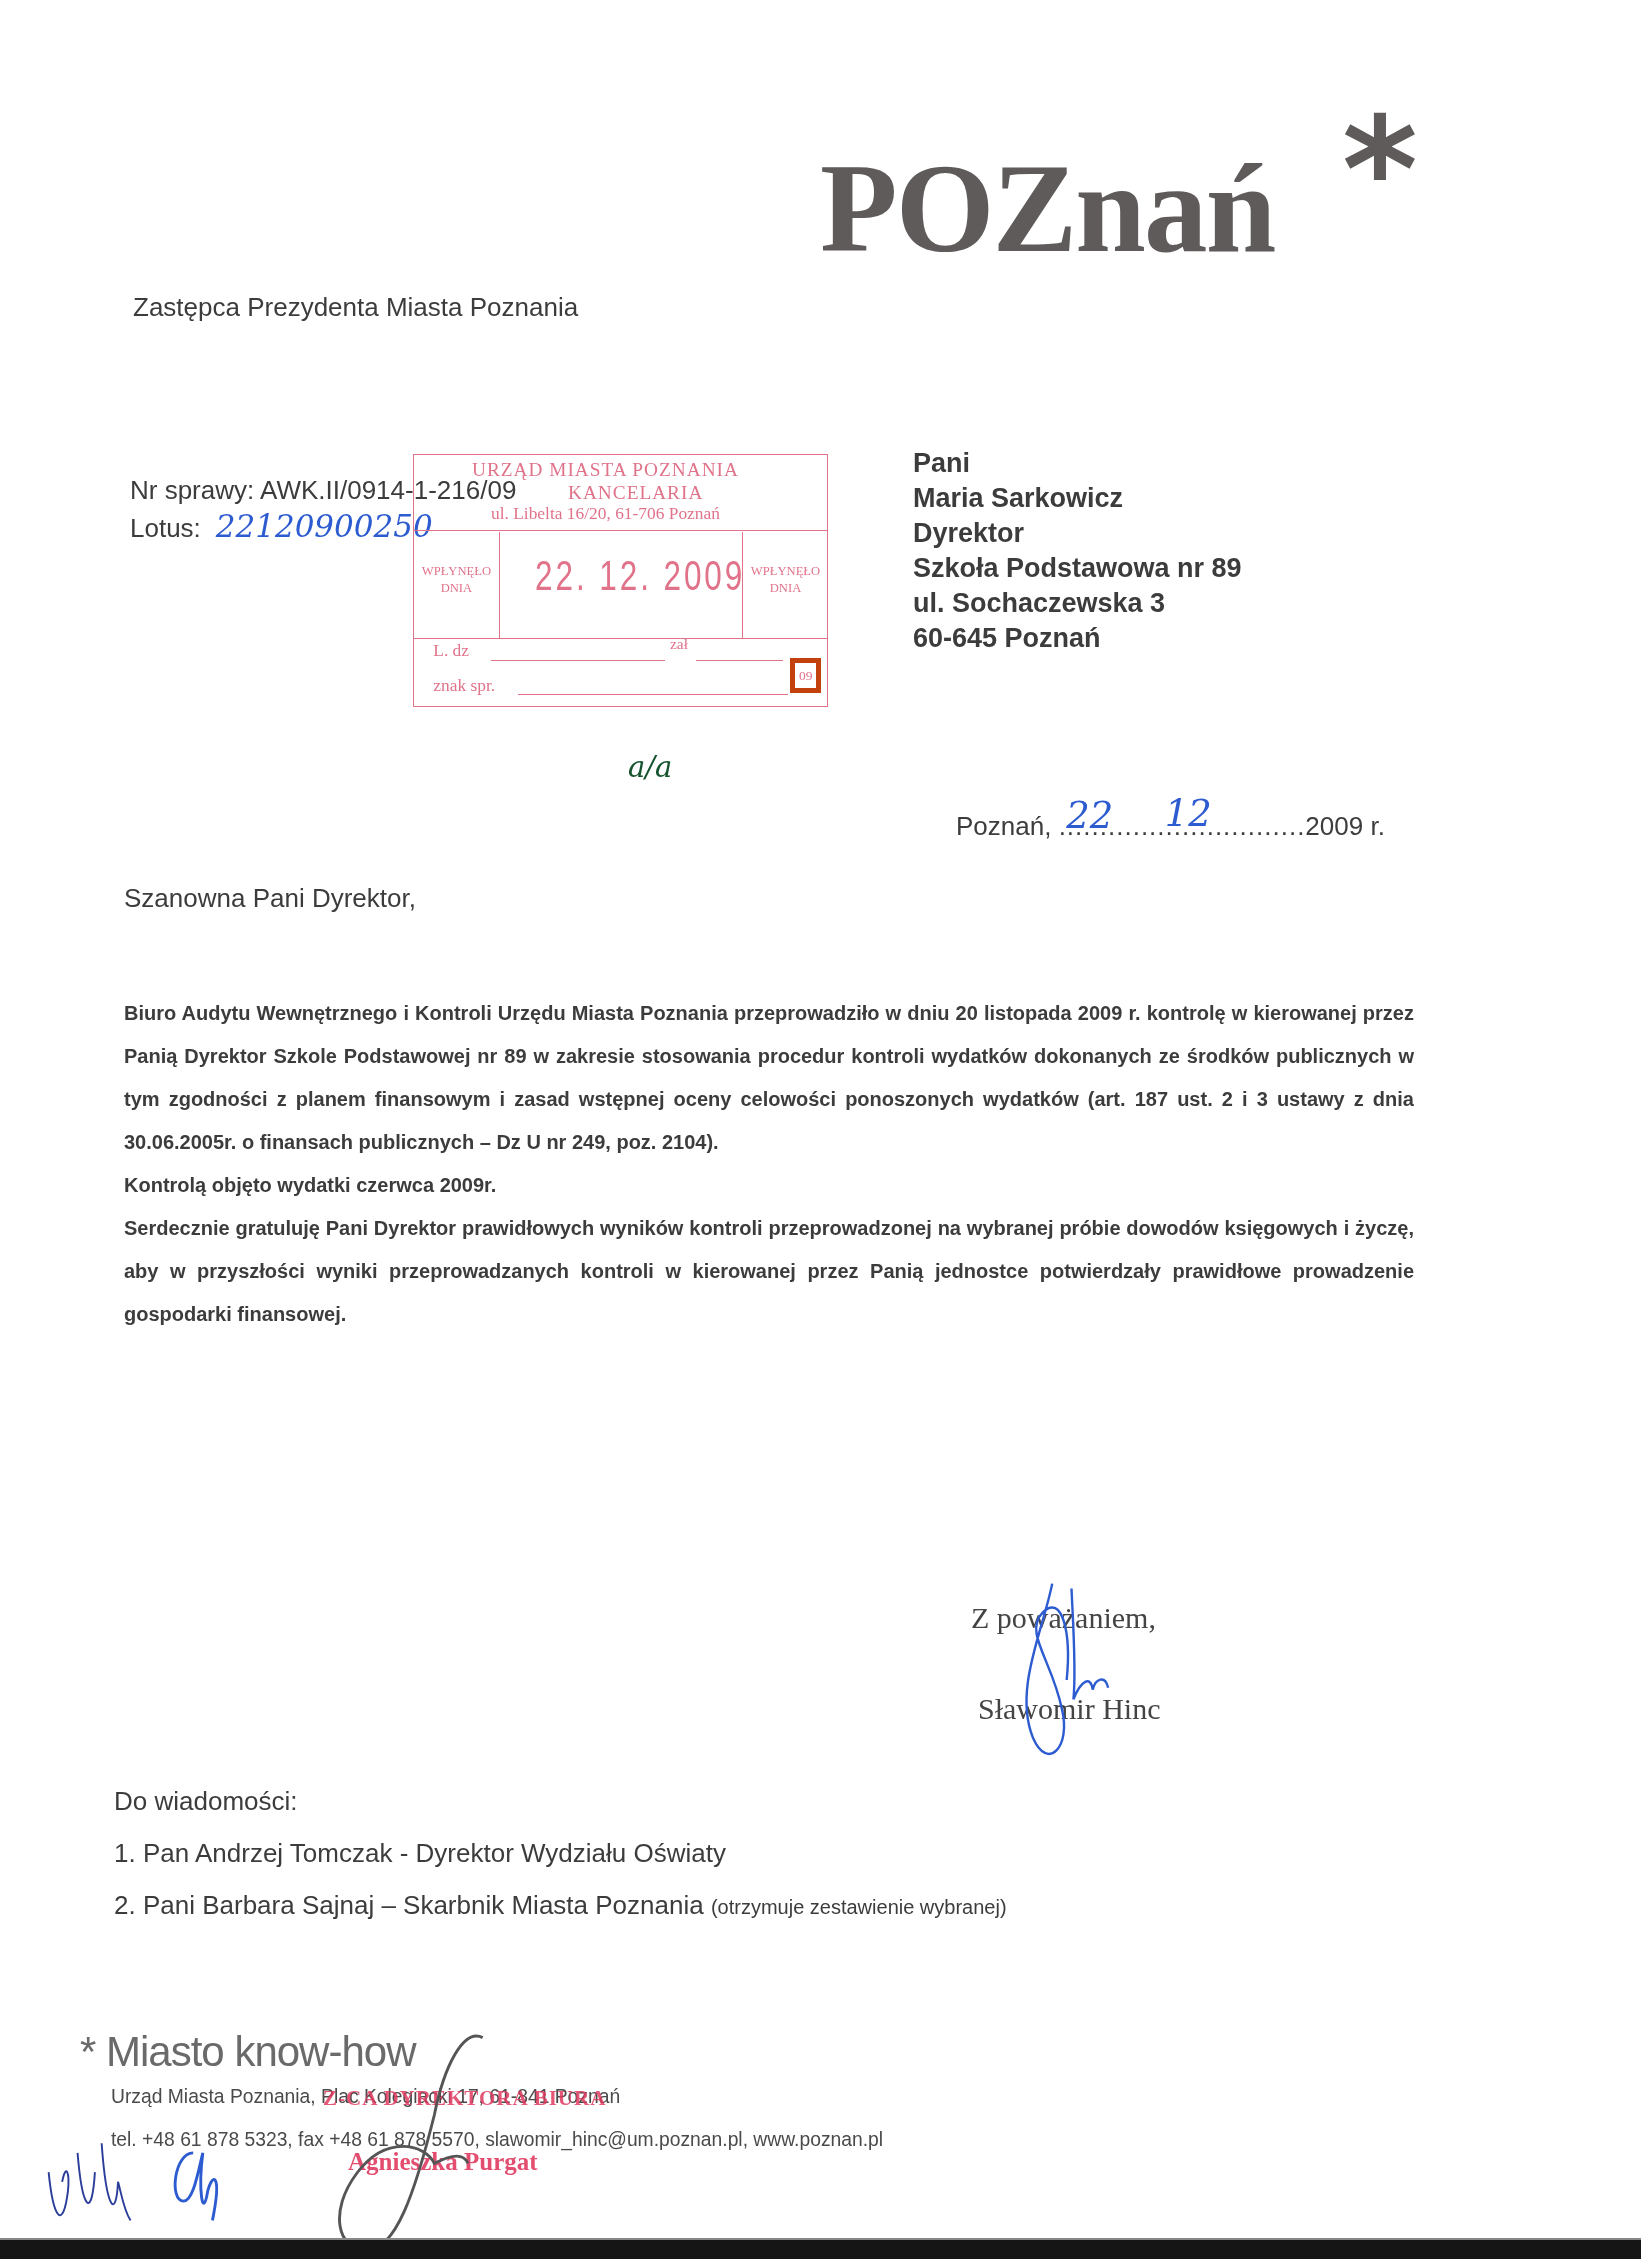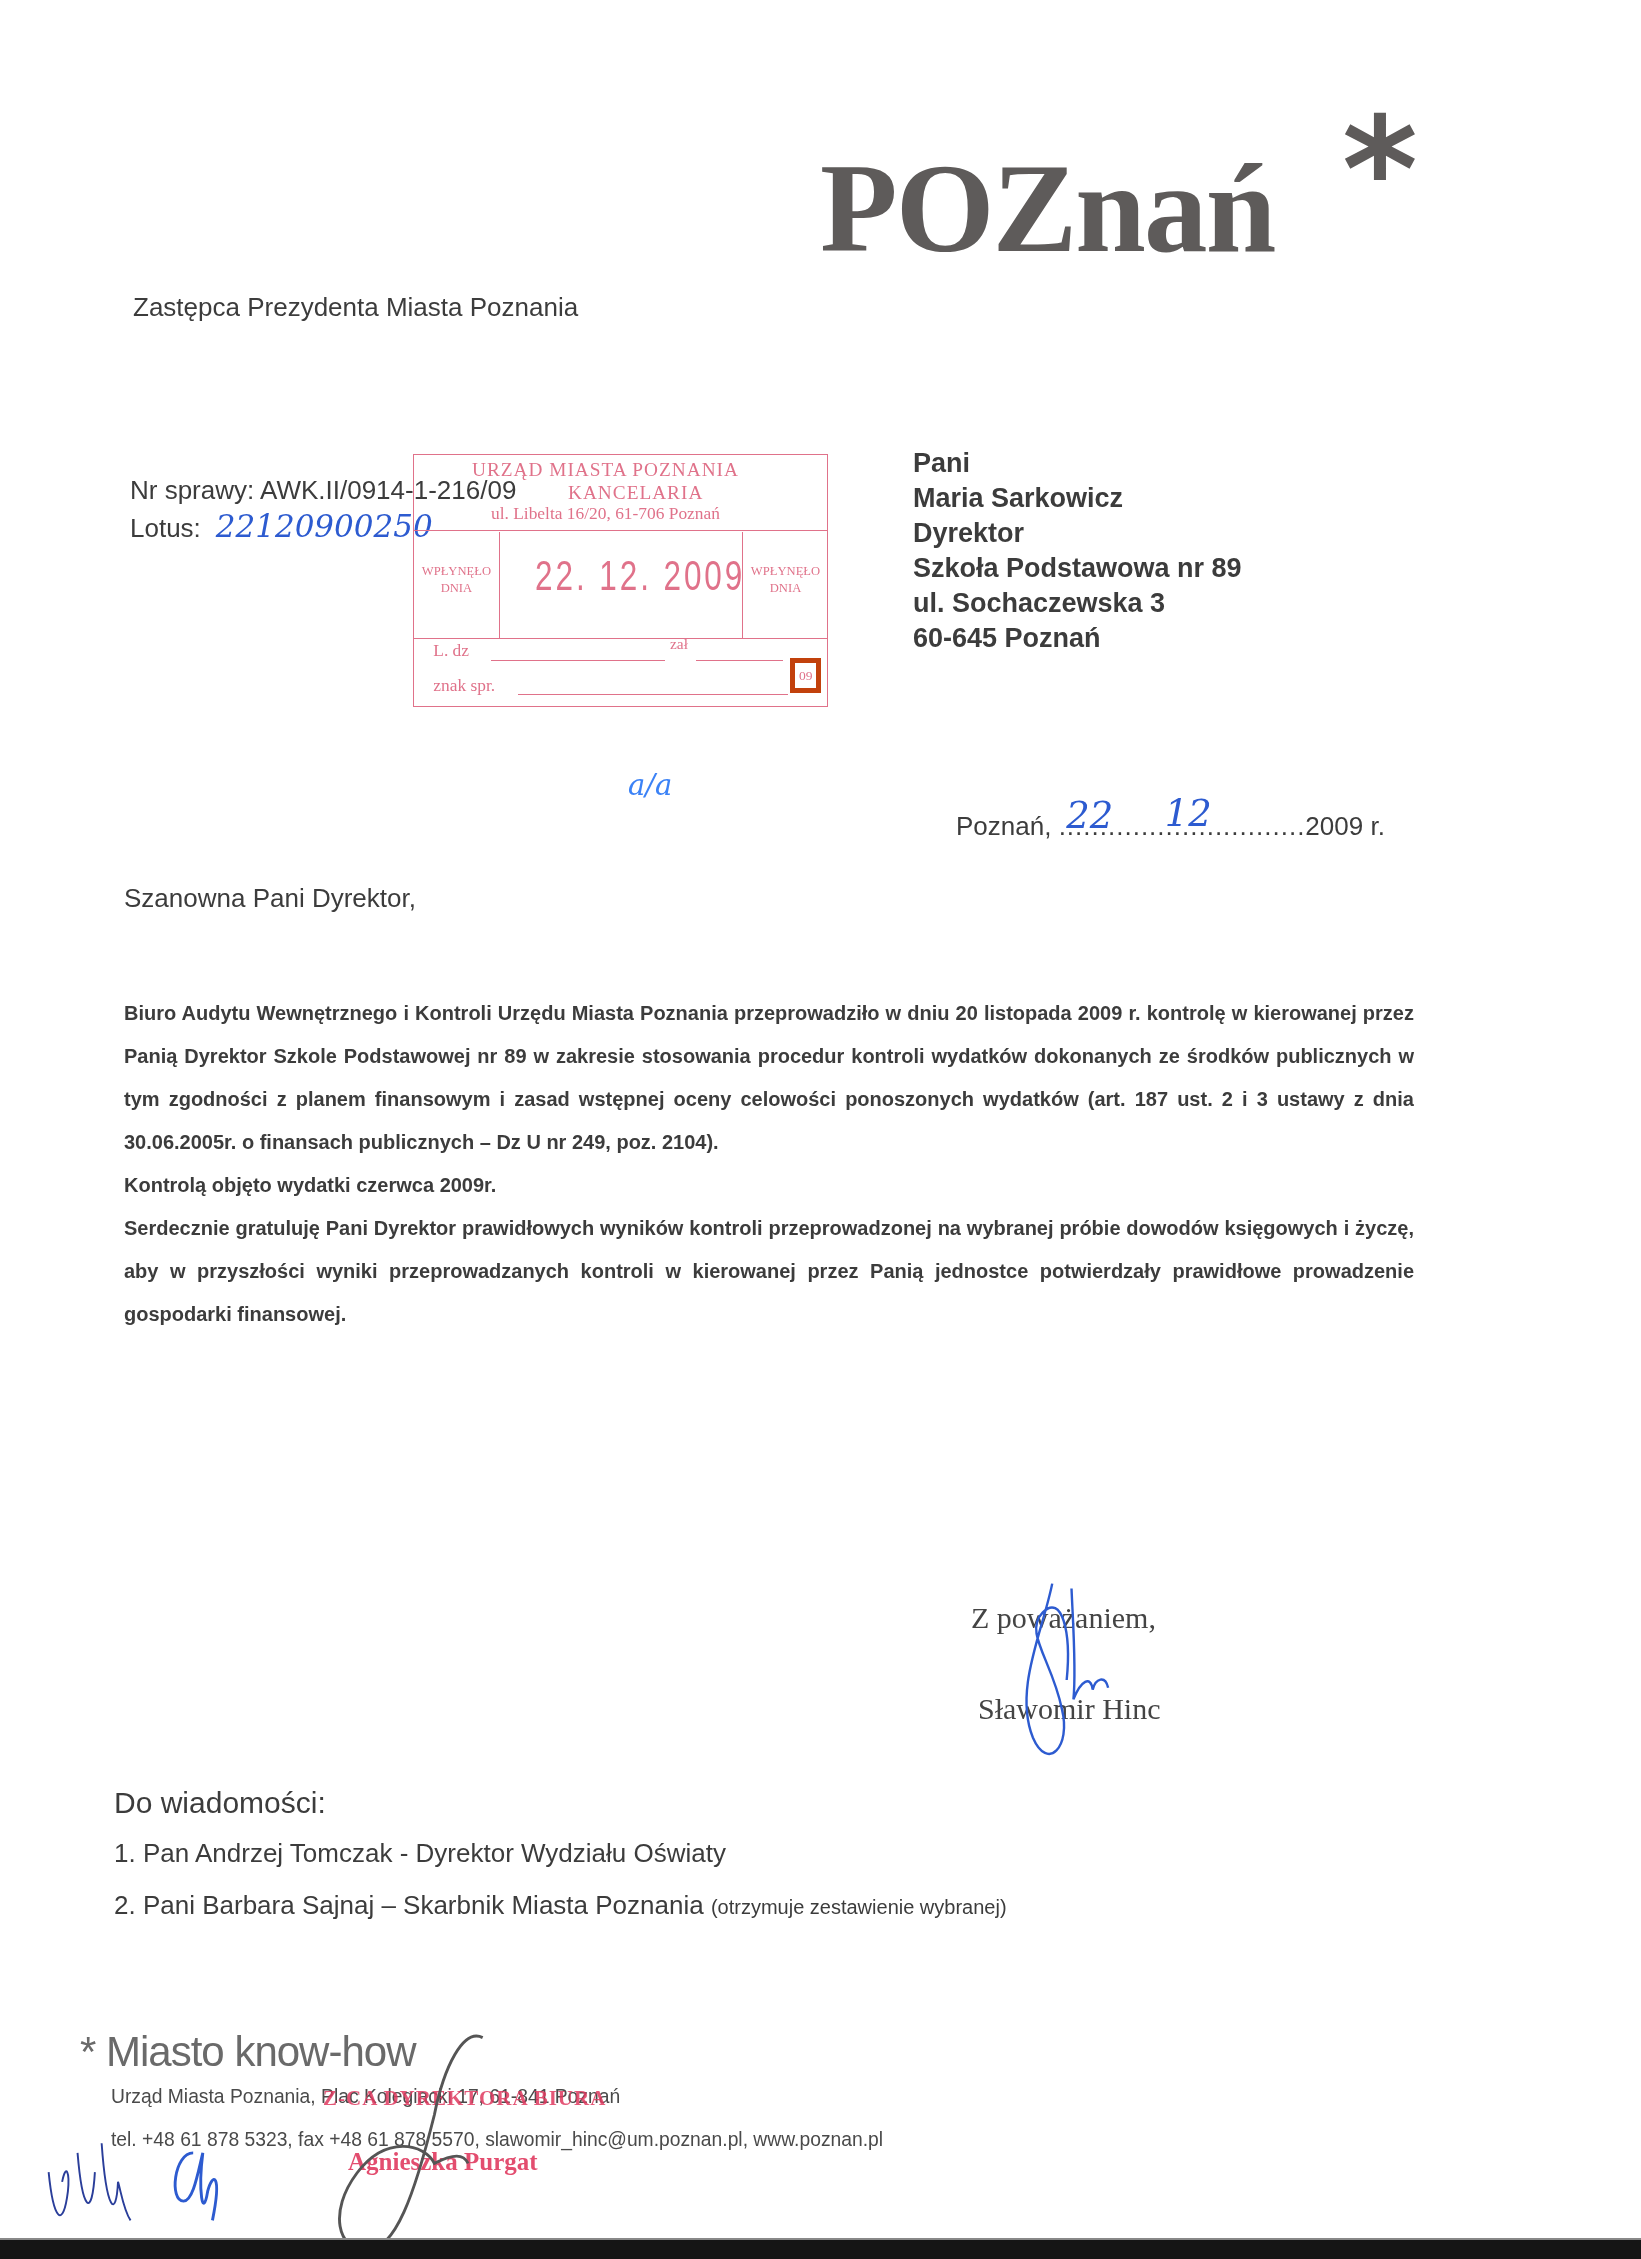--- a/index.html
+++ b/index.html
@@ -26,21 +26,21 @@
   .stamp .s-field { position: absolute; border-bottom: 1px solid #e0728a; }
   .stamp .s-znak { position: absolute; left: 19.3px; top: 220px; font-size: 17.4px; }
   .stamp .s-box { position: absolute; right: 5.8px; top: 203px; width: 21px; height: 25px; border: 5px solid #c2410c; font-size: 13.5px; text-align: center; line-height: 25px; }
   .date-line { left: 956px; top: 811px; font-size: 26px; white-space: nowrap; }
   .date-dots { letter-spacing: 1px; }
   .greeting { left: 124px; top: 883px; font-size: 26px; }
   .body-text { left: 124px; width: 1290px; font-size: 20px; line-height: 43px; text-align: justify; text-align-last: left; font-weight: bold; }
   .body-text p { margin: 0; }
   .closing { left: 971px; top: 1601px; font-family: "Liberation Serif", serif; font-size: 30px; color: #444; }
   .signer { left: 978px; top: 1692px; font-family: "Liberation Serif", serif; font-size: 30px; color: #444; }
-  .cc-title { left: 114px; top: 1786px; font-size: 30px; }
+  .cc-title { left: 114px; top: 1786px; font-size: 26px; }
   .cc-item { left: 114px; font-size: 26px; white-space: nowrap; }
   .cc-note { font-size: 20px; }
   .footer-brand { left: 80px; top: 2028px; font-size: 42px; font-weight: 300; color: #6a6a6a; letter-spacing: -1px; }
   .footer-line { left: 111px; font-size: 19.3px; color: #4a4a4a; white-space: nowrap; }
   .footer-stamp1 { left: 323px; top: 2086px; font-family: "Liberation Serif", serif; font-weight: bold; font-size: 21px; color: #e03a60; letter-spacing: 1px; opacity: 0.85; }
   .footer-stamp2 { left: 348px; top: 2148px; font-family: "Liberation Serif", serif; font-weight: bold; font-size: 25px; color: #e03a60; opacity: 0.9; }
   .bottom-bar { left: 0; top: 2238px; width: 1641px; height: 21px; background: #151515; border-top: 2.9px solid #888; }
   svg.sig { position: absolute; overflow: visible; }
 </style>
 </head>
@@ -82,21 +82,21 @@
 
 <div class="abs addr">
   <div>Pani</div>
   <div>Maria Sarkowicz</div>
   <div>Dyrektor</div>
   <div>Szkoła Podstawowa nr 89</div>
   <div>ul. Sochaczewska 3</div>
   <div>60-645 Poznań</div>
 </div>
 
-<div class="abs hand" style="left:628px; top:768px; font-size:29px; color:#3b82f6;">a/a</div>
+<div class="abs hand" style="left:628px; top:750px; font-size:29px; color:#14532d;">a/a</div>
 
 <div class="abs date-line">
   <span>Poznań,</span>
   <span style="position:relative; display:inline-block;">
     <span class="date-dots">..............................</span>
     <span class="abs hand" style="left:7.7px; top:-17.4px; font-size:37px;">22</span>
     <span class="abs hand" style="left:106px; top:-19.3px; font-size:37px;">12</span>
   </span><span>2009 r.</span>
 </div>
 

